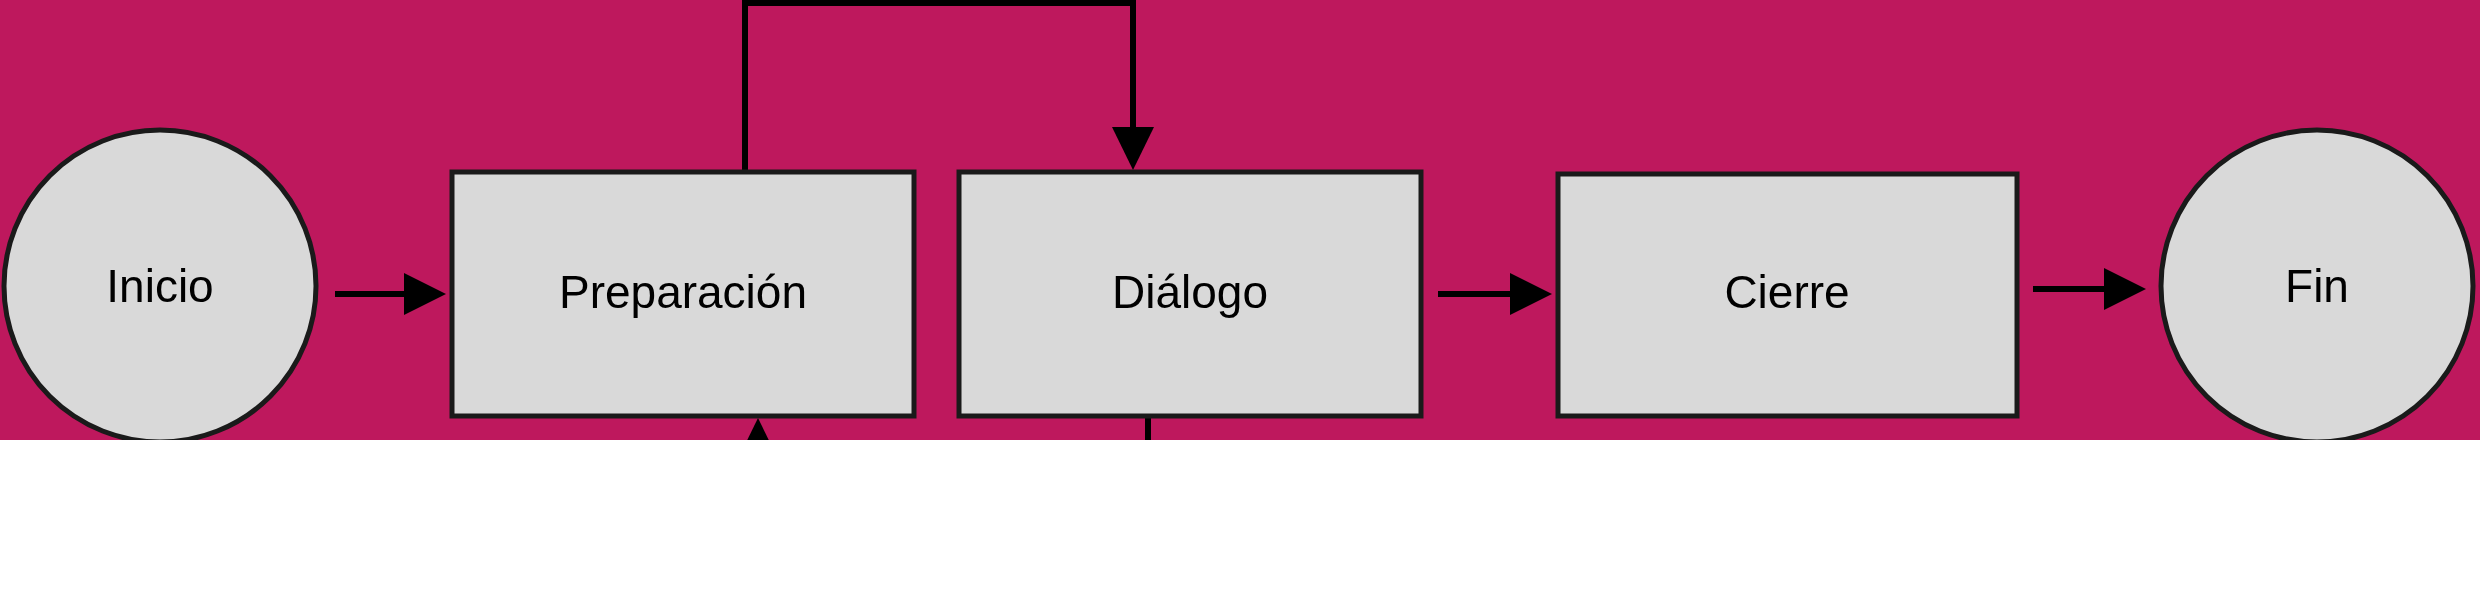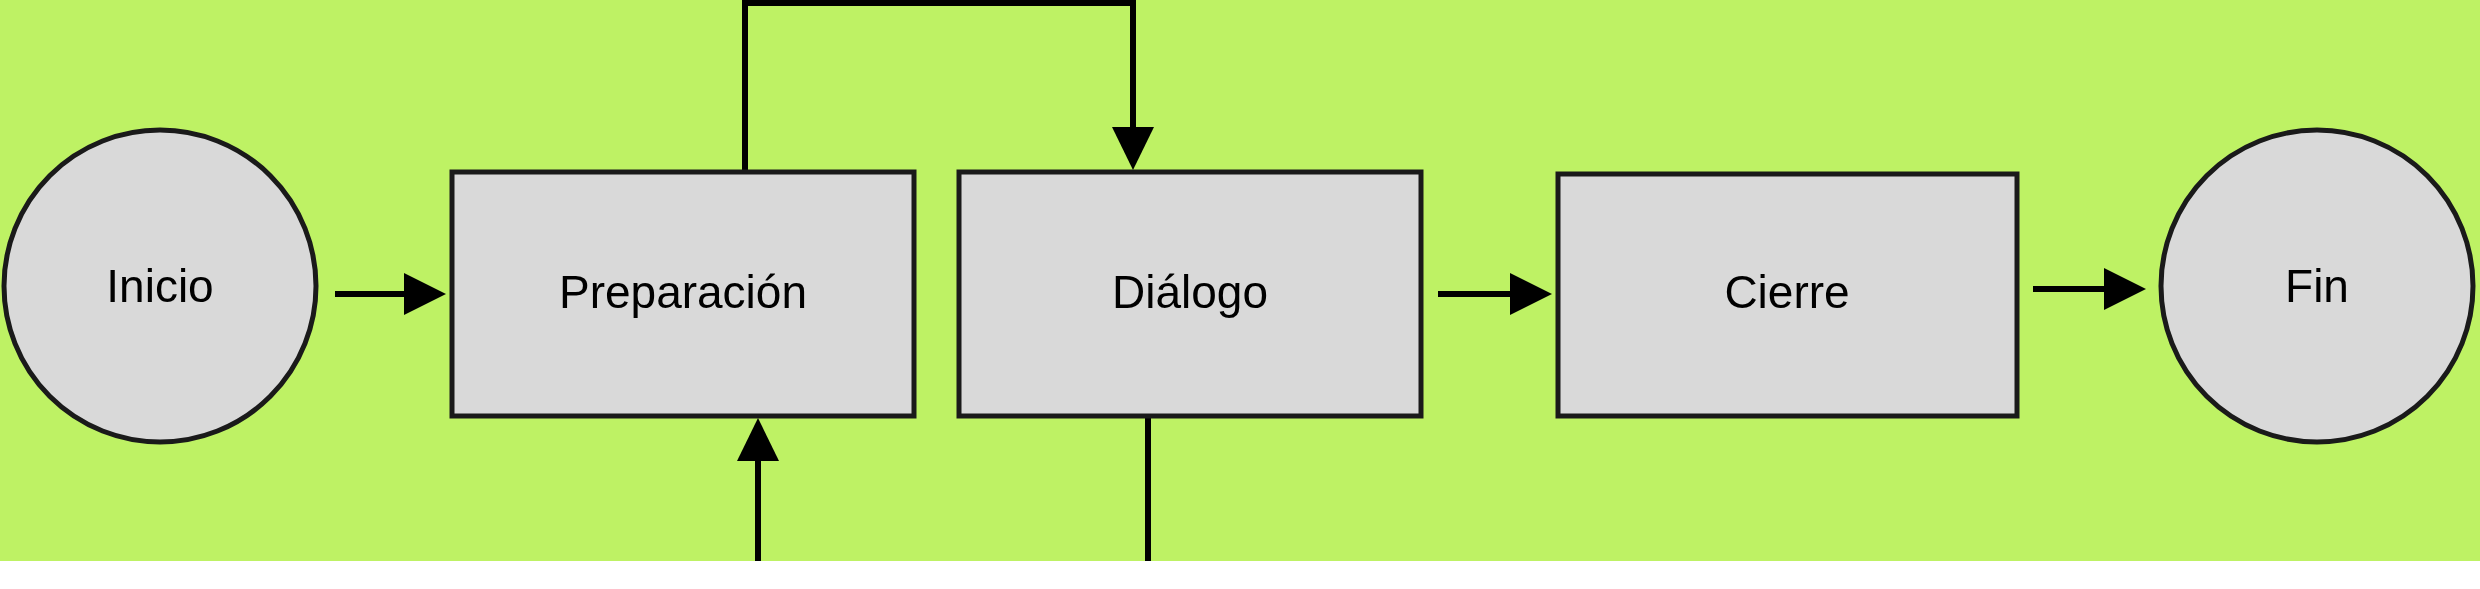--- a/index.html
+++ b/index.html
@@ -6,22 +6,22 @@
     margin: 0;
     padding: 0;
     background: #ffffff;
   }
   body {
     font-family: "Liberation Sans", sans-serif;
   }
   #diagram-canvas {
     position: relative;
     width: 2480px;
-    height: 561px;
-    background: #bef264;
+    height: 440px;
+    background: #be185d;
     overflow: hidden;
   }
   #flow-svg {
     position: absolute;
     top: 0;
     left: 0;
     width: 2480px;
     height: 589px;
   }
   .node-label {

